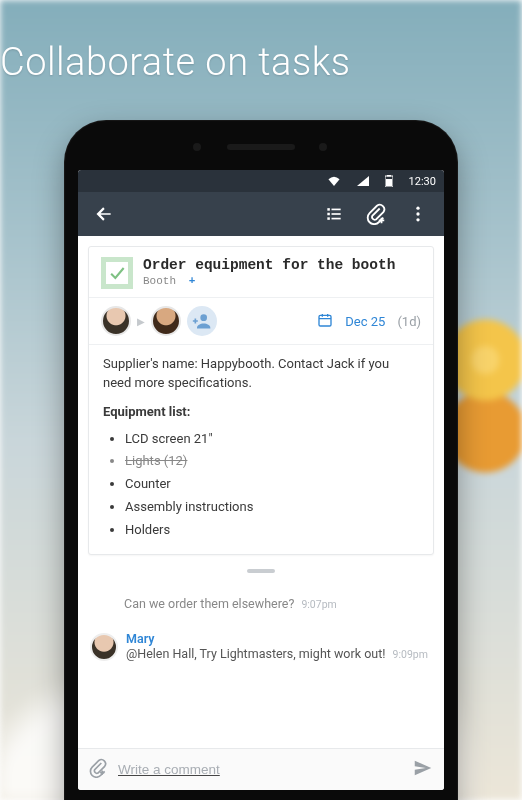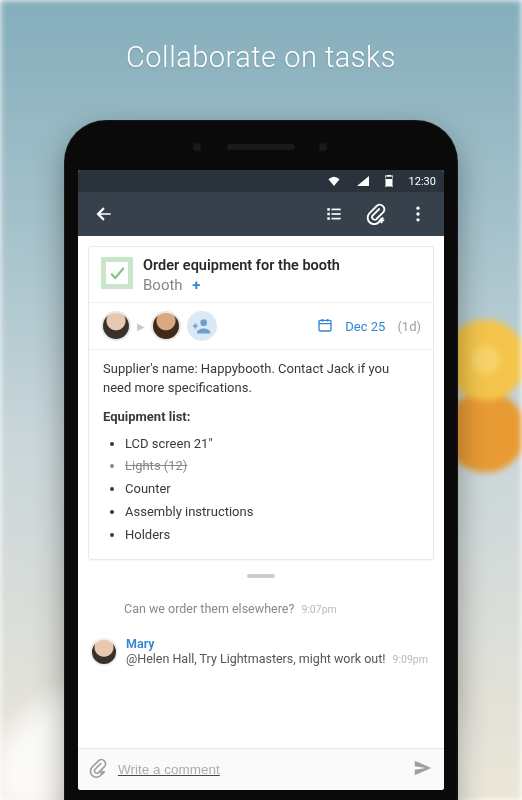--- a/index.html
+++ b/index.html
@@ -17,22 +17,22 @@
     content: "";
     position: absolute;
     left: 0; right: 0; bottom: 0; height: 55%;
     background:
       radial-gradient(ellipse at 20% 110%, rgba(255,255,255,0.8) 0 120px, transparent 150px),
       radial-gradient(ellipse at 70% 95%, rgba(255,255,255,0.6) 0 80px, transparent 120px);
     filter: blur(6px);
   }
 
   .headline {
-    position: absolute; top: 40px; left: 0; right: 0; text-align: center;
-    color: #ffffff; font-size: 29px; font-weight: 300; letter-spacing: 0.5px;
+    position: absolute; top: 40px; left: 0; right: 0; text-align: left;
+    color: #ffffff; font-size: 38px; font-weight: 300; letter-spacing: 0.5px;
     text-shadow: 0 1px 2px rgba(0,0,0,0.15);
   }
 
   .phone {
     position: absolute;
     left: 50%; top: 120px; transform: translateX(-50%);
     width: 394px; height: 760px;
     background: #0a0a0a;
     border-radius: 42px;
     box-shadow: 0 12px 30px rgba(0,0,0,0.35), inset 0 0 2px rgba(255,255,255,0.2);
@@ -84,23 +84,23 @@
   }
   .checkbox {
     width: 32px; height: 32px; flex:none;
     background:
       linear-gradient(#fff,#fff) padding-box,
       #c9e6cb;
     border: 5px solid #c9e6cb;
     display:flex; align-items:center; justify-content:center;
   }
   .checkbox svg { stroke:#7ec183; fill:none; stroke-width:2.5; }
-  .task-meta { flex:1; }
+  .task-meta { flex:1;font-family:Liberation Mono, monospace; }
   .task-title { font-weight:600; font-size:14.5px; color:#2a2a2a; }
-  .task-sub { margin-top:2px; color:#888; font-size:15px; }
+  .task-sub { margin-top:2px; color:#888; font-size:11px; }
   .task-sub .plus { color:#2f86d6; margin-left:6px; font-weight:700; }
 
   .assignees {
     display:flex; align-items:center; padding: 8px 12px; gap:6px;
     border-bottom: 1px solid #eef0f2;
   }
   .av { width:30px; height:30px; border-radius:50%; flex:none; background:#c7a894; border:2px solid #e7e7e7; }
   .av.small-chev { width:auto; height:auto; border:none; background:none; color:#c5c9cd; font-size:10px; }
   .av.add {
     background:#dce8f4; border:none; display:flex; align-items:center; justify-content:center; color:#6ca0d2;

